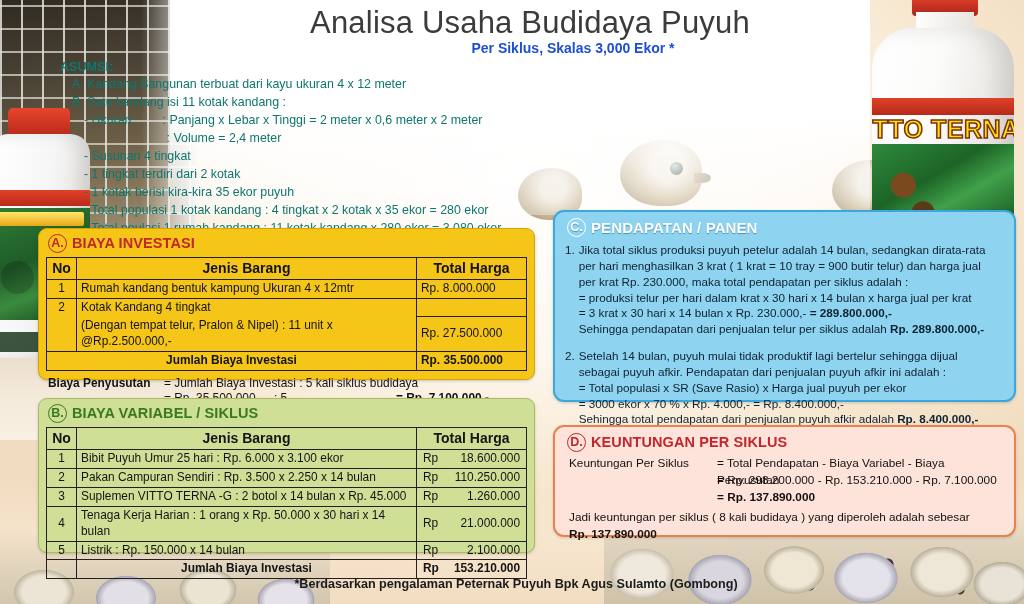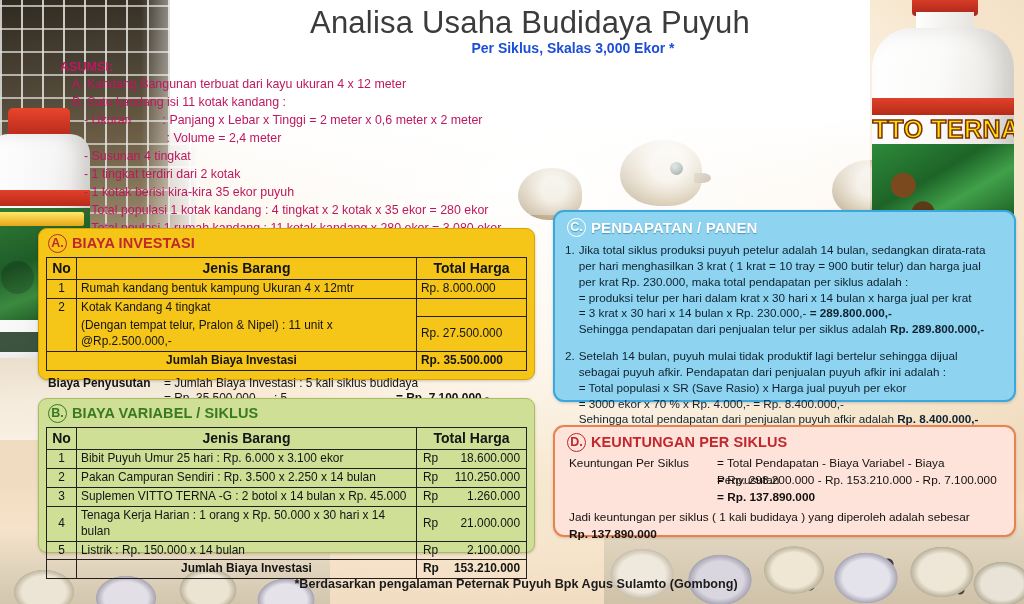--- a/index.html
+++ b/index.html
@@ -153,21 +153,21 @@
     color:#3b3b3b; letter-spacing:.2px;
   }
   .subtitle{
     font:700 14px/1.2 "Liberation Sans", sans-serif; color:#1d4ed8;
     padding-left:86px;
   }
 
   
   .asumsi{
     position:absolute; left:60px; top:58px; width:480px;
-    font:400 12.4px/1.445 "Liberation Sans", sans-serif; color:#be185d;
+    font:400 12.4px/1.445 "Liberation Sans", sans-serif; color:#0f766e;
   }
   .asumsi .hd{ font-weight:700; font-size:12.6px; }
   .asumsi .ln{ white-space:pre; }
   .asumsi .ind1{ padding-left:12px; }
   .asumsi .ind2{ padding-left:24px; }
 
   
   .panel{ position:absolute; border-radius:9px; }
   .panel-hd{
     display:flex; align-items:center; gap:5px;
@@ -473,18 +473,18 @@
 <div class="panel" id="panelD">
   <div class="panel-hd">
     <span class="badge">D.</span>
     <span>KEUNTUNGAN PER SIKLUS</span>
   </div>
   <div class="d-body">
     <span class="d-r1">Keuntungan Per Siklus</span>
     <span class="d-r1b">= Total Pendapatan - Biaya Variabel - Biaya Penyusutan</span>
     <span class="d-r2">= Rp. 298.200.000 - Rp. 153.210.000 - Rp. 7.100.000</span>
     <span class="d-r3">= Rp. 137.890.000</span>
-    <span class="d-r4">Jadi keuntungan per siklus ( 1 kali budidaya ) yang diperoleh adalah sebesar</span>
+    <span class="d-r4">Jadi keuntungan per siklus ( 8 kali budidaya ) yang diperoleh adalah sebesar</span>
     <span class="d-r5">Rp. 137.890.000</span>
   </div>
 </div>
 
 <div class="footer">*Berdasarkan pengalaman Peternak Puyuh Bpk Agus Sulamto (Gombong)</div>
 
 </body></html>

